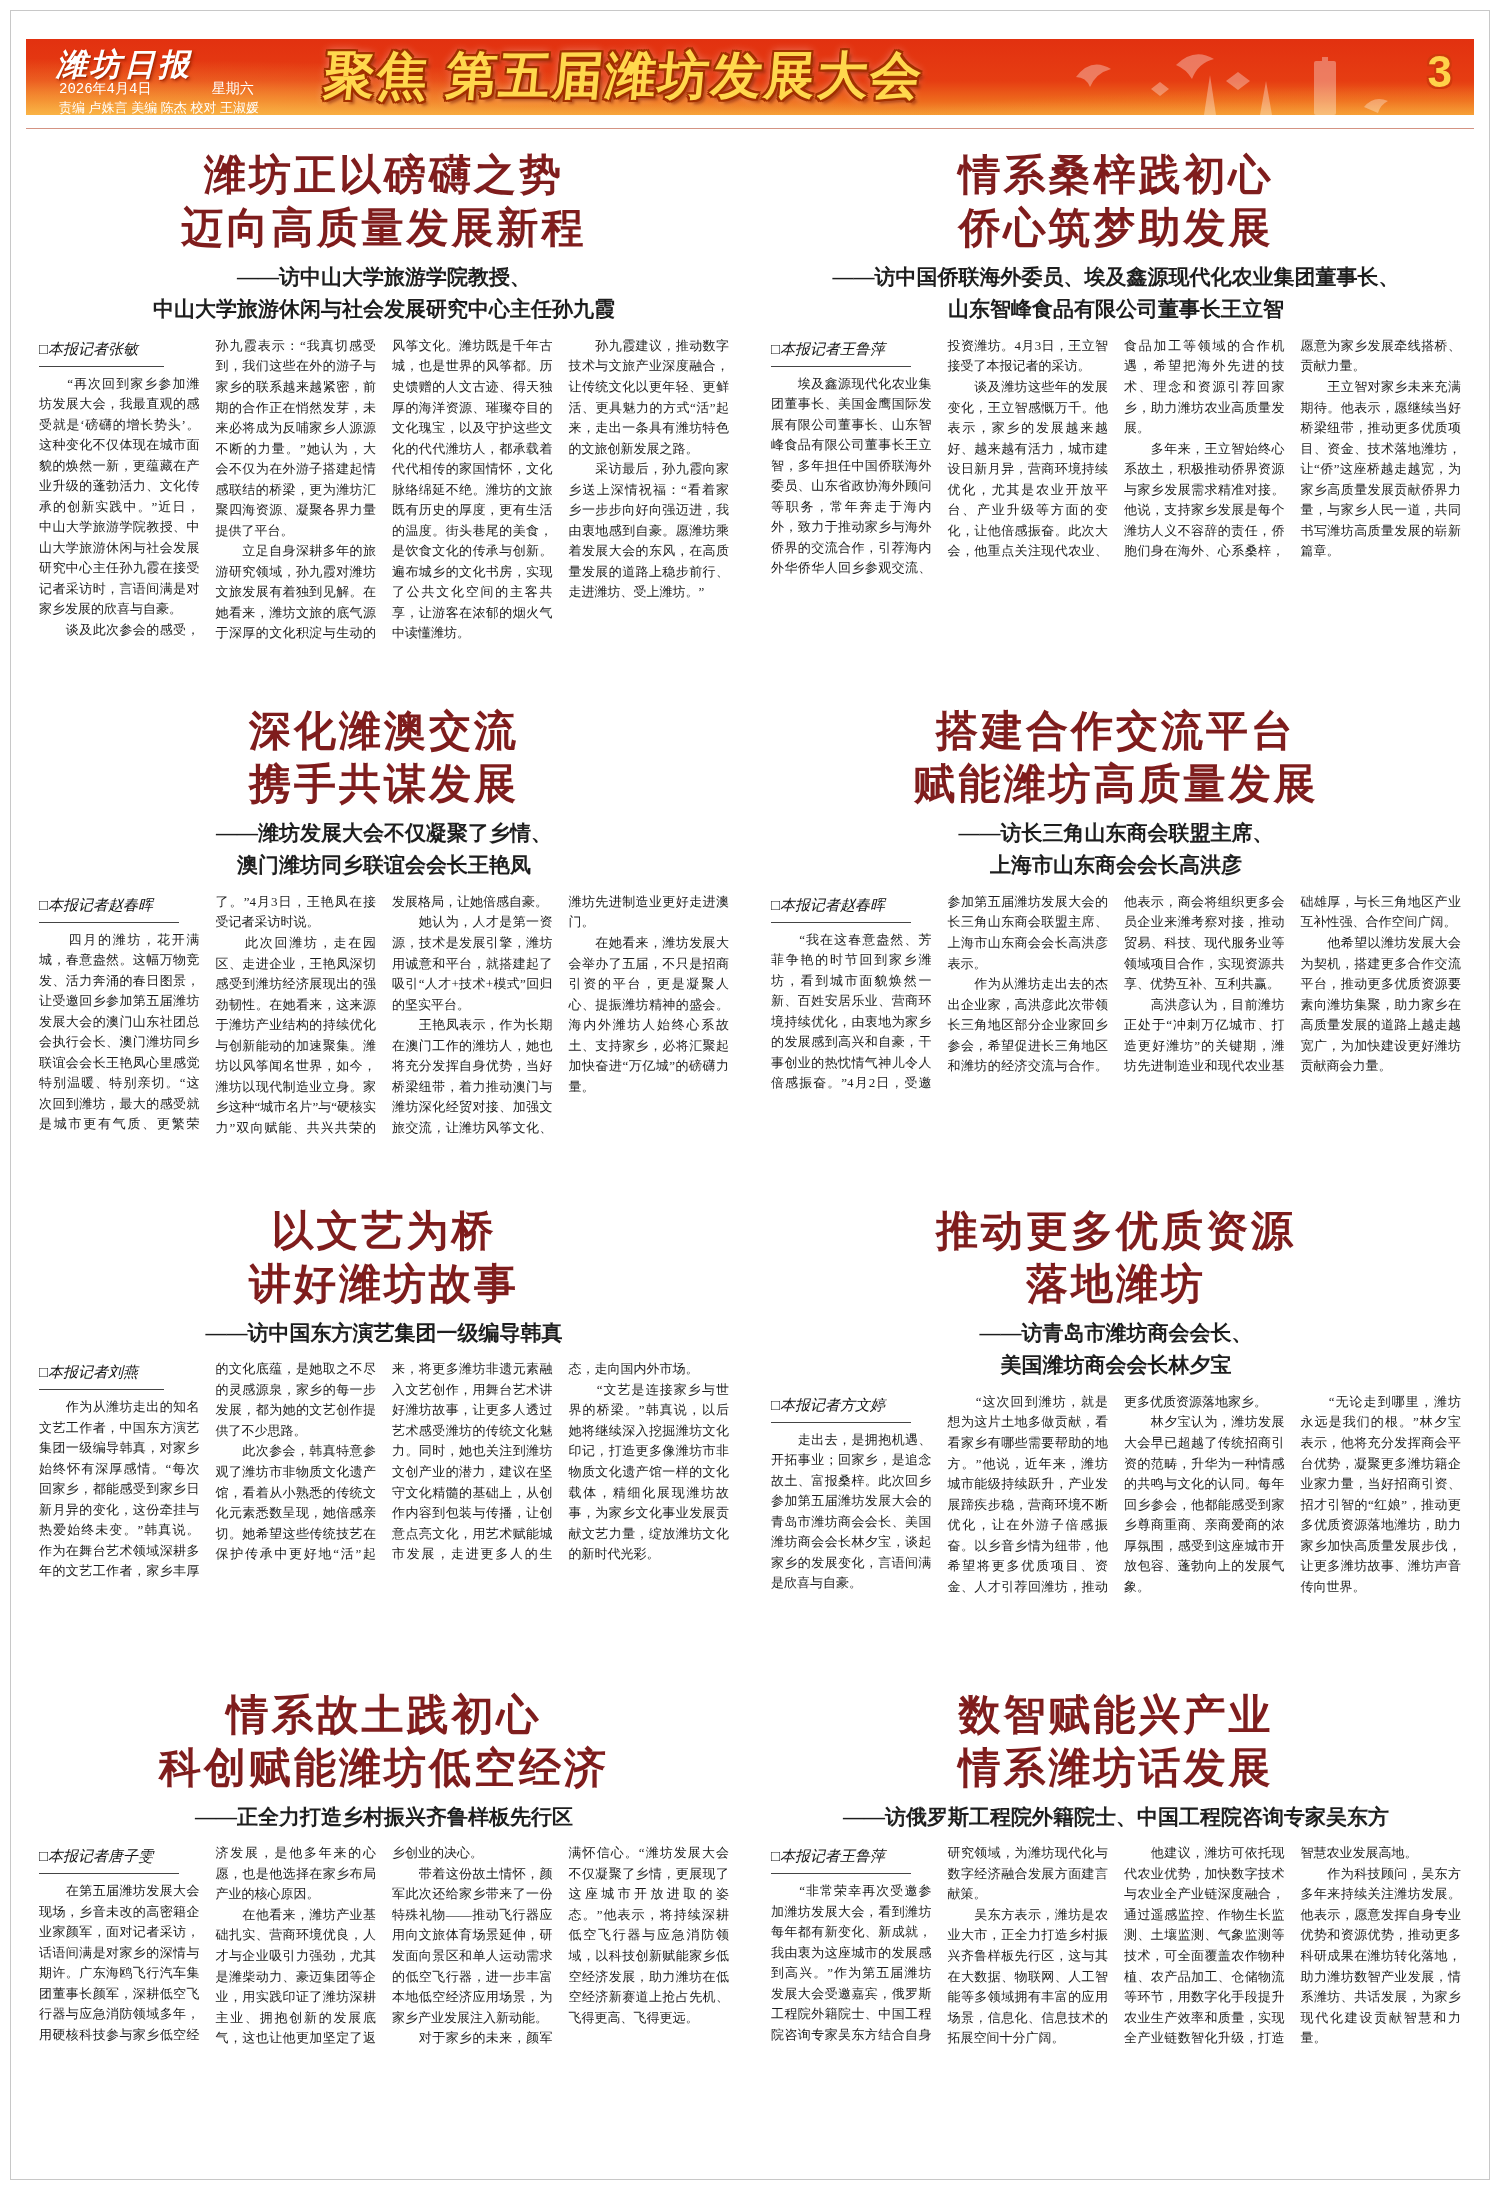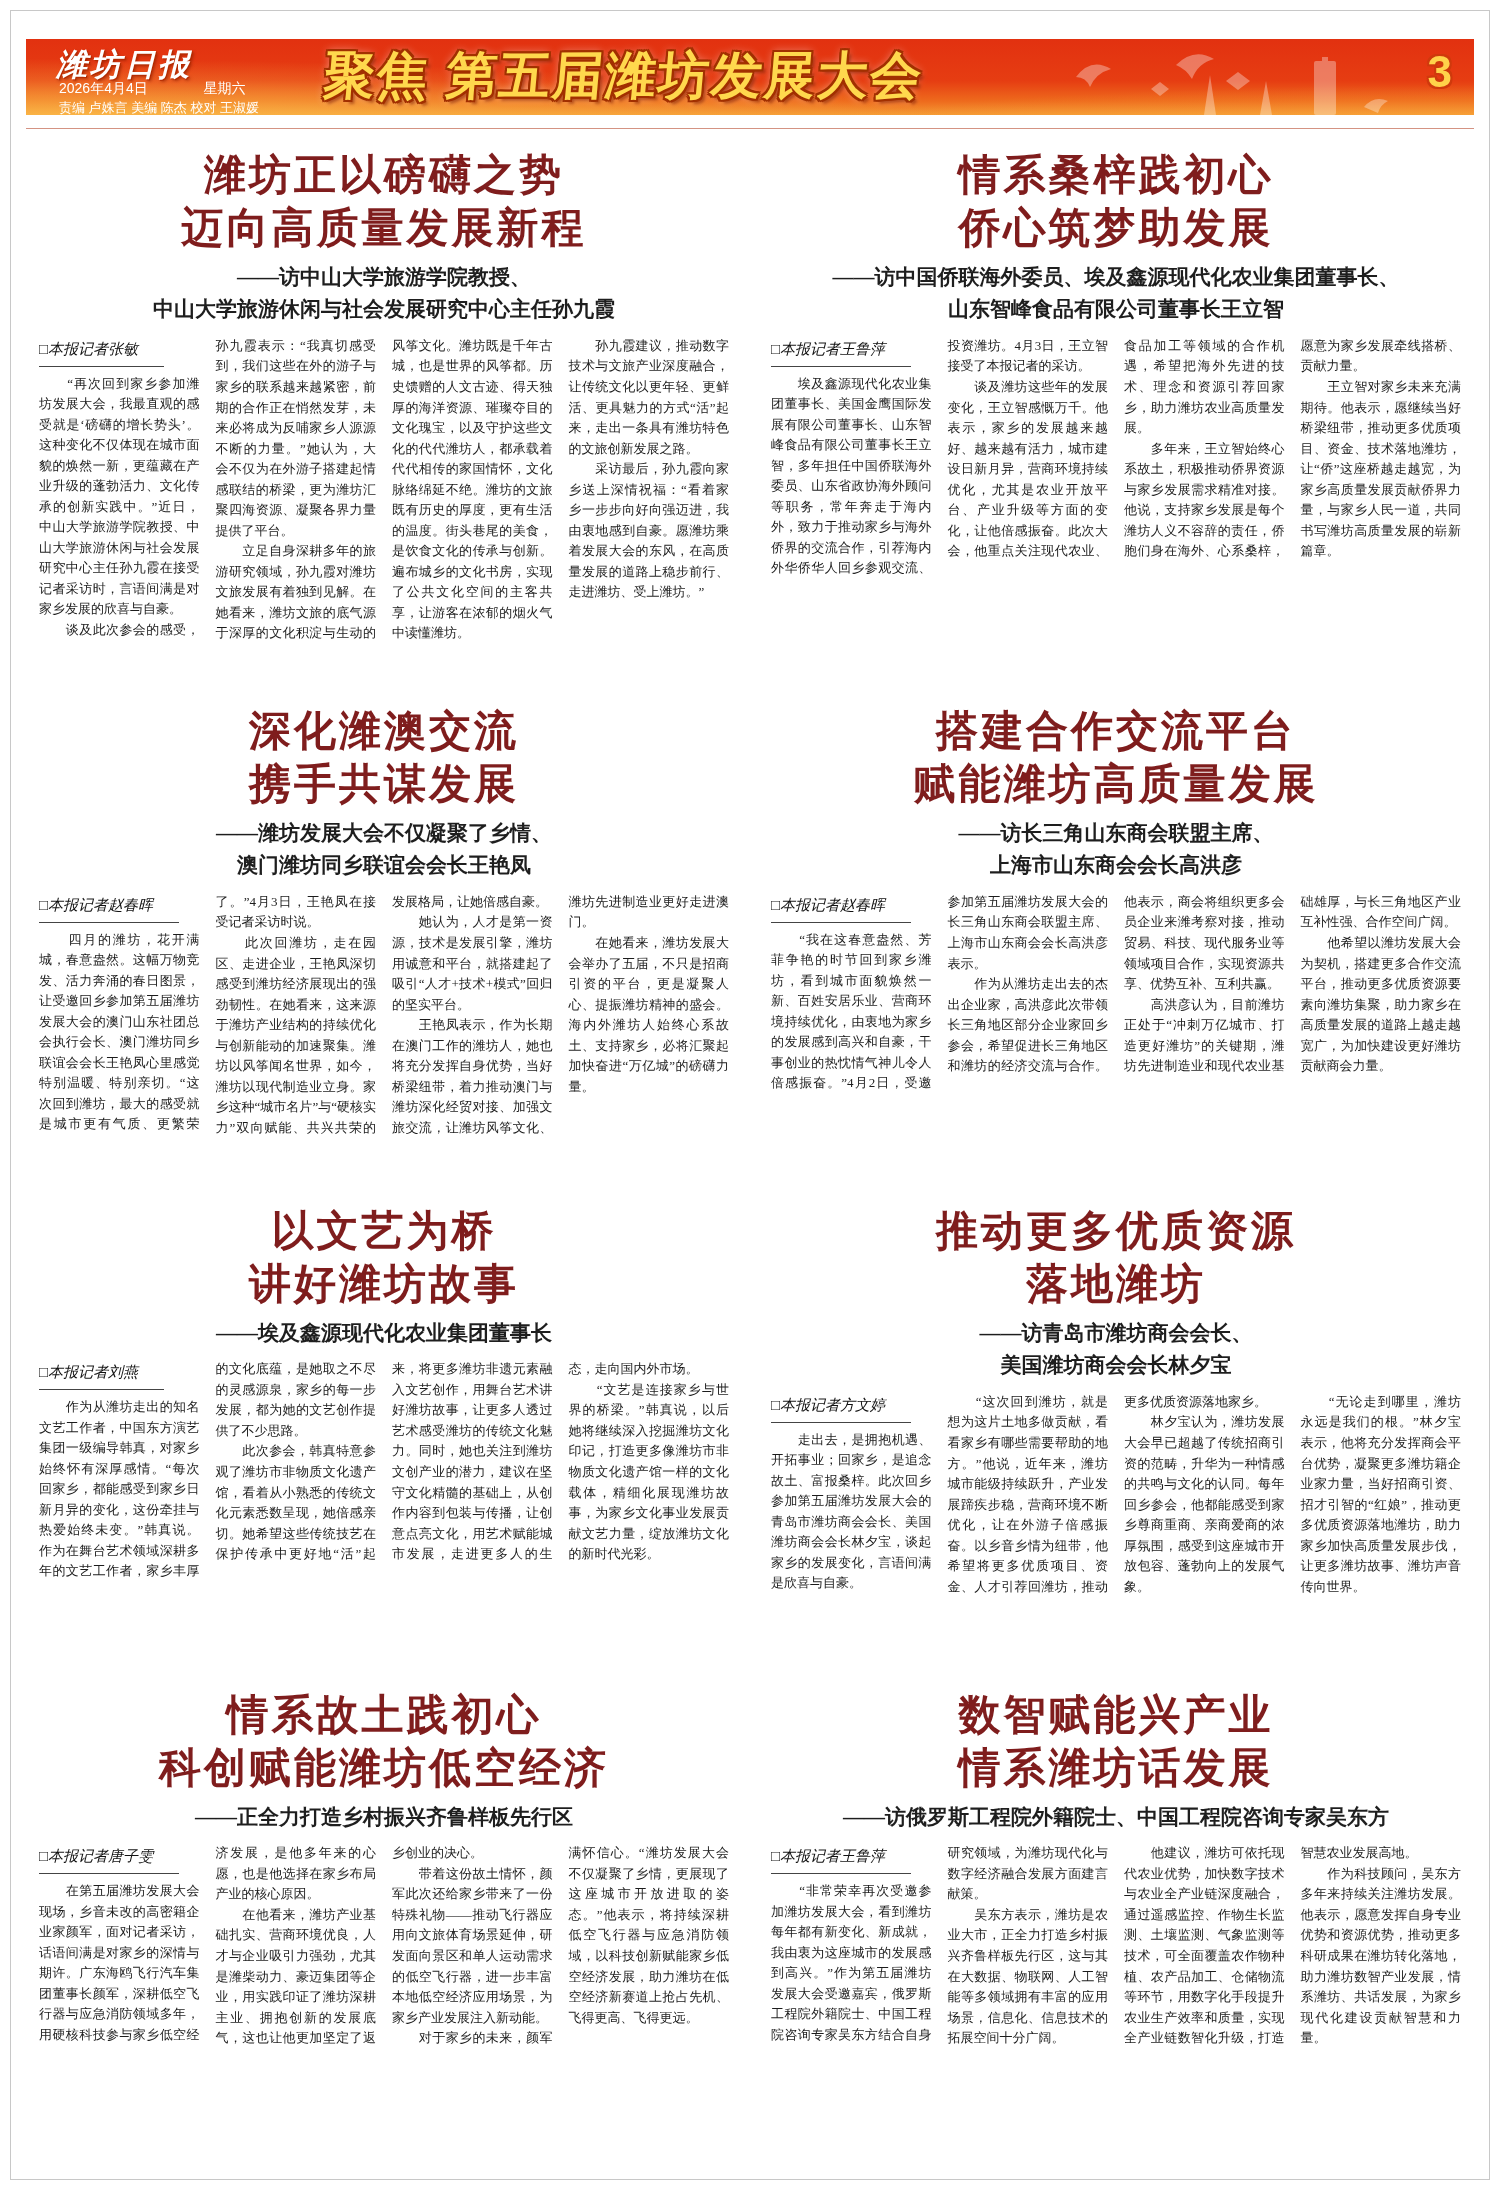--- a/index.html
+++ b/index.html
@@ -9,21 +9,21 @@
   
   .masthead{position:relative;margin:28px 15px 0;height:76px;
     background:
       radial-gradient(130% 210% at 0% 135%, rgba(252,193,78,.95) 0%, rgba(252,193,78,0) 52%),
       radial-gradient(120% 230% at 100% 170%, rgba(250,172,60,.85) 0%, rgba(250,172,60,0) 48%),
       linear-gradient(180deg,#e23110 0%,#e63d12 55%,#ee6b1d 82%,#f59a34 100%);}
   .logo{position:absolute;left:30px;top:5px;font-size:31px;font-weight:bold;font-style:italic;
         color:#ffffff;letter-spacing:3px;font-family:Liberation Mono, monospace;
         text-shadow:1px 1px 0 #b32b00,2px 2px 3px rgba(140,30,0,.65);}
   .dateline{position:absolute;left:33px;top:41px;color:#fff;font-size:14px;
-        font-family:Liberation Sans, sans-serif;}
+        font-family:Liberation Mono, monospace;}
   .dateline .weekday{margin-left:52px;}
   .staffline{position:absolute;left:33px;top:60px;color:#fff;font-size:13px;
         font-family:"Liberation Sans","DejaVu Sans",sans-serif;}
   .banner{position:absolute;left:298px;top:3px;font-size:51px;font-weight:900;letter-spacing:2px;
         transform:skewX(-5deg);color:#ffd84d;white-space:nowrap;
         font-family:"Liberation Sans","DejaVu Sans",sans-serif;
         text-shadow:-2px 0 0 #a23000,2px 0 0 #a23000,0 -2px 0 #a23000,0 2px 0 #a23000,
           -2px -2px 0 #a23000,2px 2px 0 #a23000,-2px 2px 0 #a23000,2px -2px 0 #a23000,
           4px 4px 3px rgba(130,30,0,.55),0 0 10px rgba(255,255,255,.6);}
   .pagenum{position:absolute;right:22px;top:8px;font-size:44px;font-weight:900;color:#ffd24a;
@@ -153,21 +153,21 @@
 　　他希望以潍坊发展大会为契机，搭建更多合作交流平台，推动更多优质资源要素向潍坊集聚，助力家乡在高质量发展的道路上越走越宽广，为加快建设更好潍坊贡献商会力量。</div>
         </div>
       </section>
 
       <section class="article h-row3">
         <h1 class="headline">
           <span>以文艺为桥</span>
           <span>讲好潍坊故事</span>
         </h1>
         <div class="subtitle">
-          <div>——埃及鑫源现代化农业集团董事长</div>
+          <div>——访中国东方演艺集团一级编导韩真</div>
           <div></div>
         </div>
         <div class="body-cols">
           <span class="byline"><span>□本报记者</span><span class="rep">刘燕</span></span>
           <div class="body-text">　　作为从潍坊走出的知名文艺工作者，中国东方演艺集团一级编导韩真，对家乡始终怀有深厚感情。“每次回家乡，都能感受到家乡日新月异的变化，这份牵挂与热爱始终未变。”韩真说。作为在舞台艺术领域深耕多年的文艺工作者，家乡丰厚的文化底蕴，是她取之不尽的灵感源泉，家乡的每一步发展，都为她的文艺创作提供了不少思路。
 　　此次参会，韩真特意参观了潍坊市非物质文化遗产馆，看着从小熟悉的传统文化元素悉数呈现，她倍感亲切。她希望这些传统技艺在保护传承中更好地“活”起来，将更多潍坊非遗元素融入文艺创作，用舞台艺术讲好潍坊故事，让更多人透过艺术感受潍坊的传统文化魅力。同时，她也关注到潍坊文创产业的潜力，建议在坚守文化精髓的基础上，从创作内容到包装与传播，让创意点亮文化，用艺术赋能城市发展，走进更多人的生态，走向国内外市场。
 　　“文艺是连接家乡与世界的桥梁。”韩真说，以后她将继续深入挖掘潍坊文化印记，打造更多像潍坊市非物质文化遗产馆一样的文化载体，精细化展现潍坊故事，为家乡文化事业发展贡献文艺力量，绽放潍坊文化的新时代光彩。</div>
         </div>
       </section>
 

